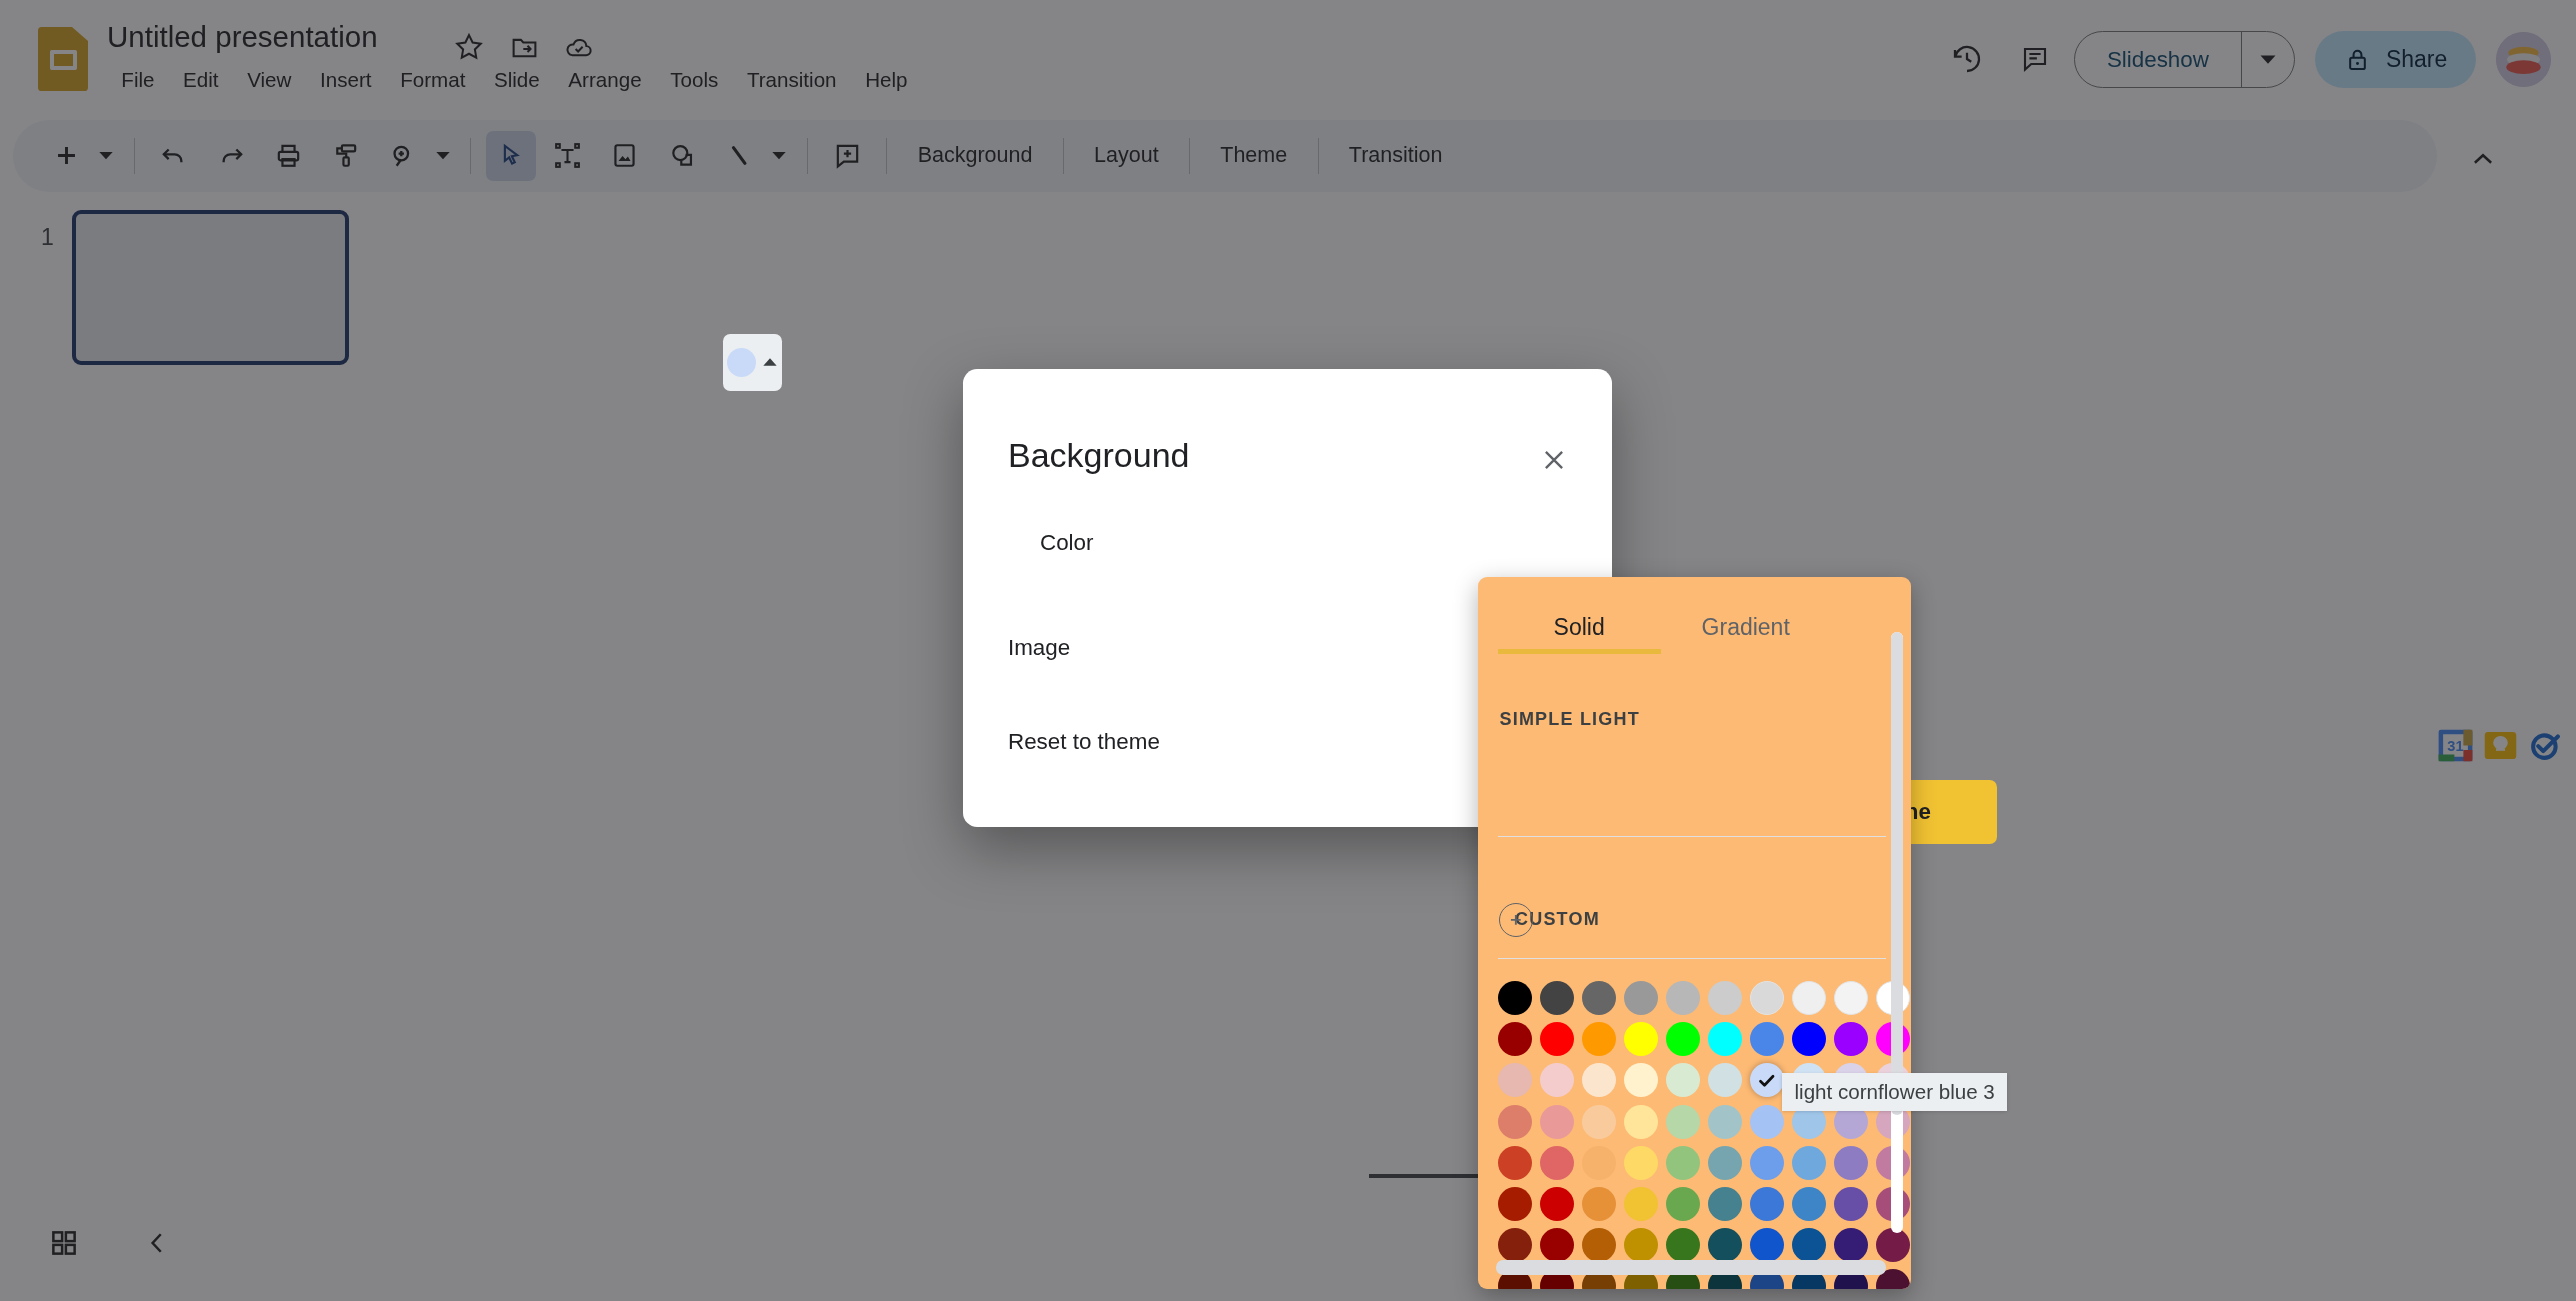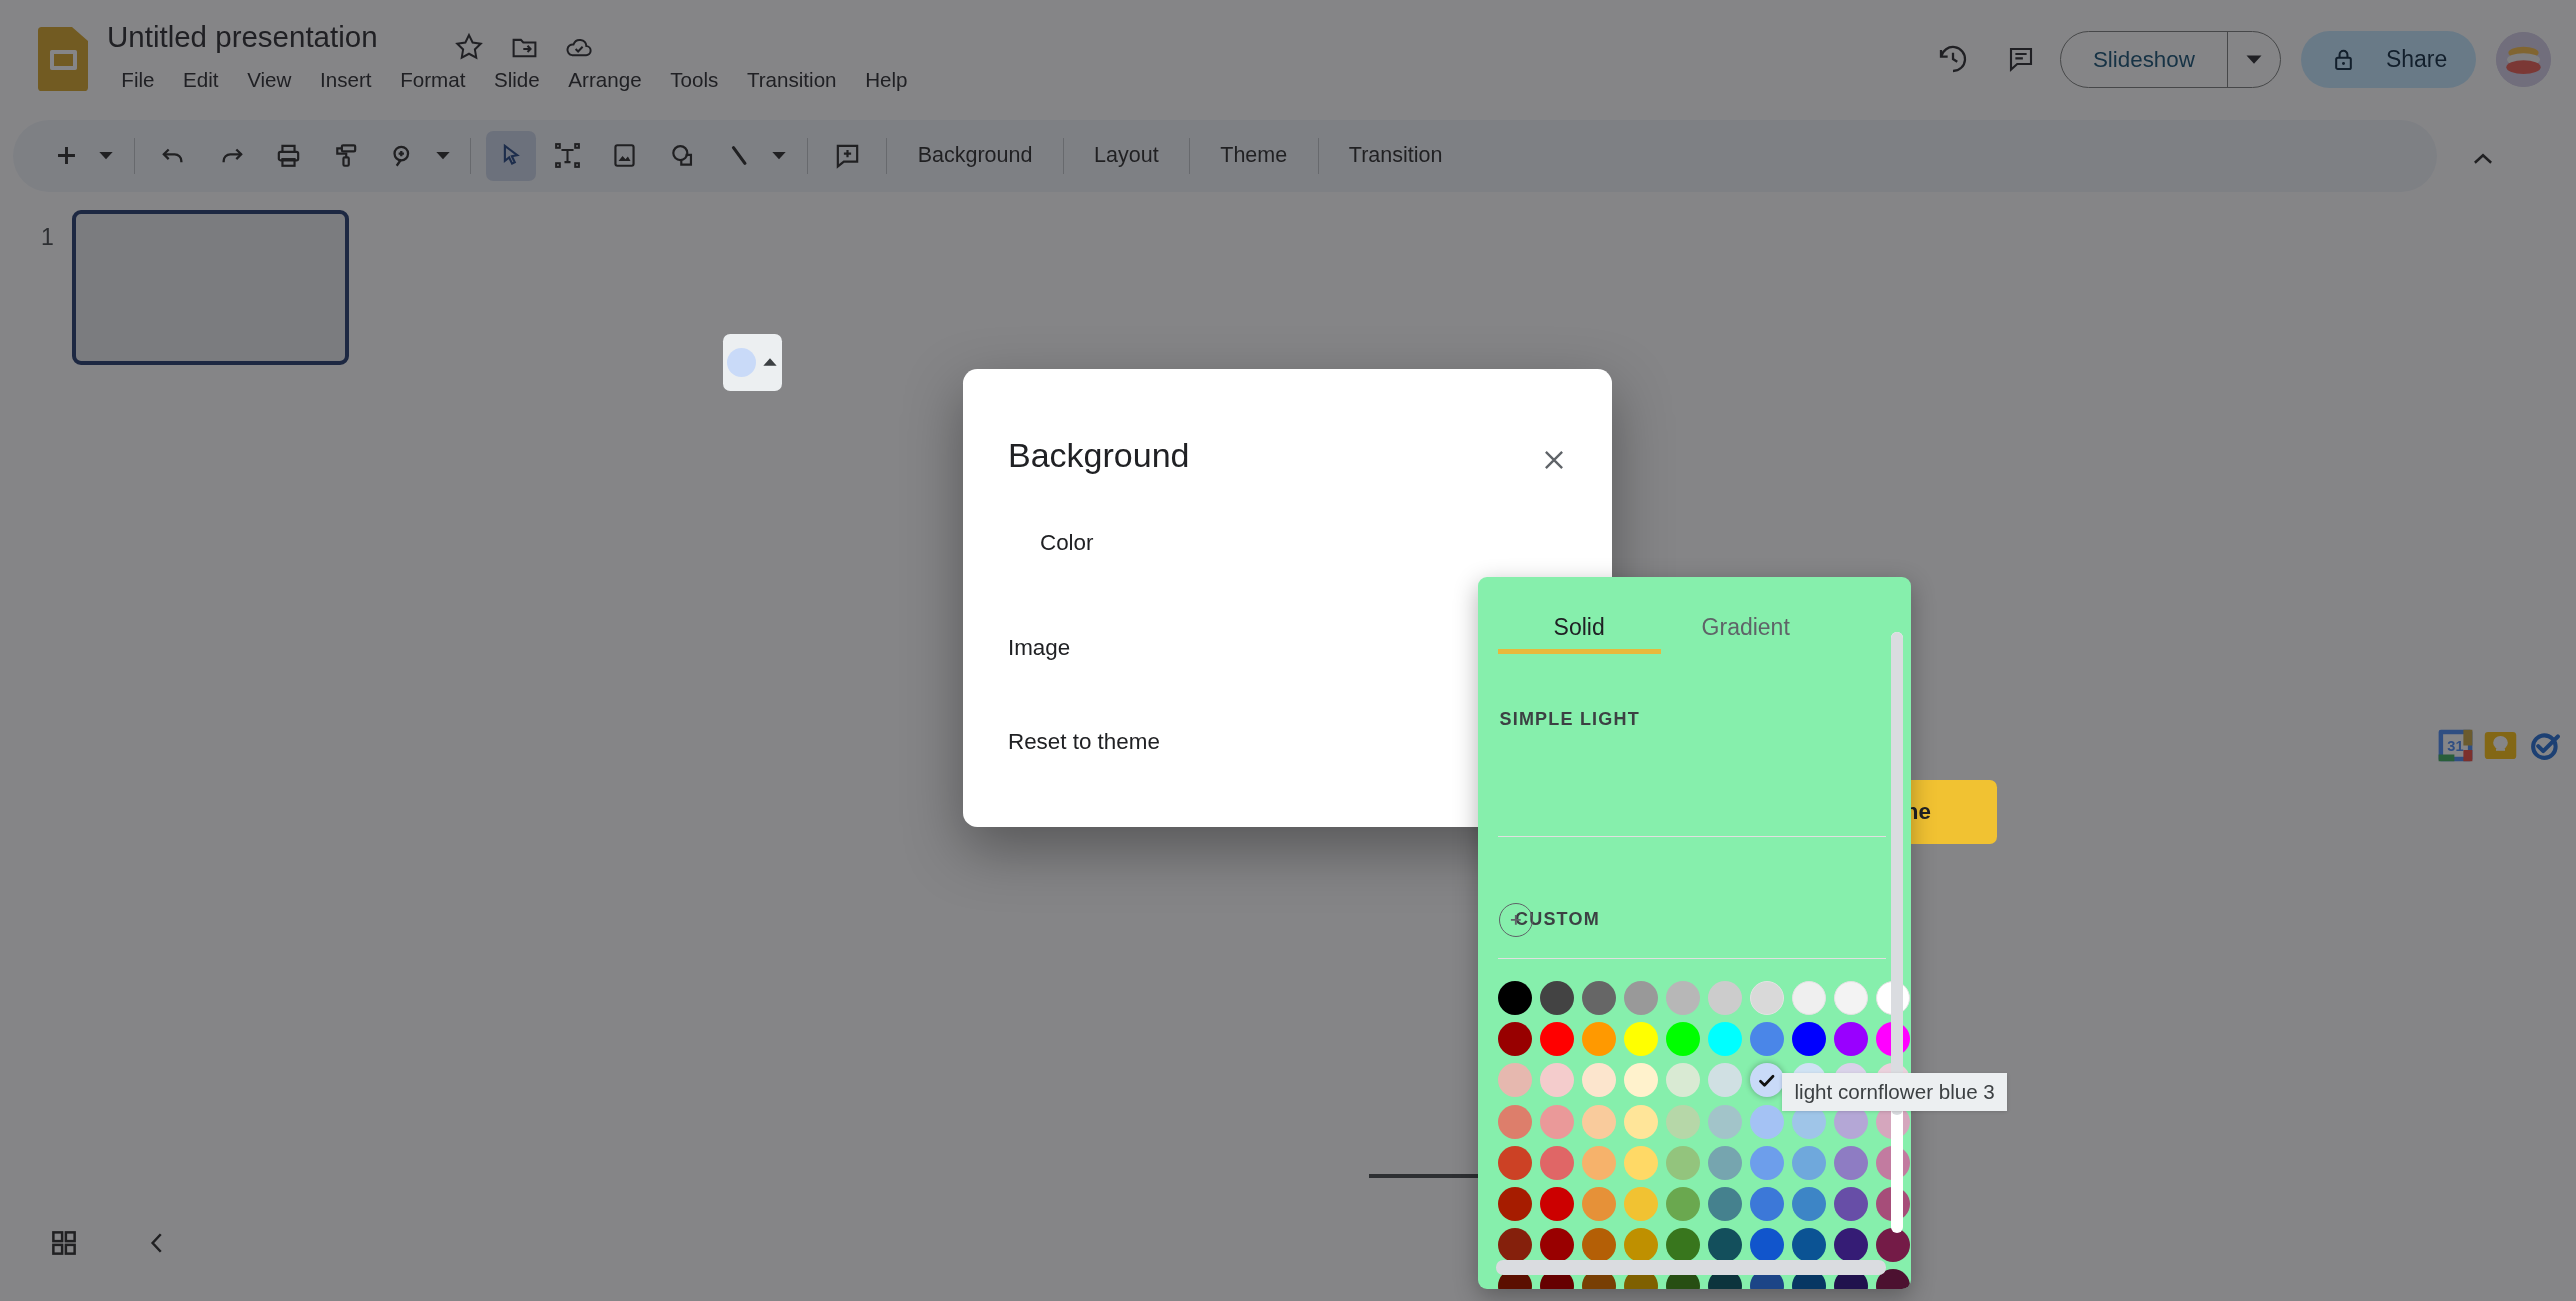--- a/index.html
+++ b/index.html
@@ -31,21 +31,21 @@
 
   .hdr-right { position: absolute; right: 0; top: 0; height: 118px; display: flex;
     align-items: center; gap: 0; padding-right: 25px; }
   .hdr-icon-btn { width: 57px; height: 57px; display: flex; align-items: center;
     justify-content: center; border-radius: 50%; margin-right: 10.7px; }
   .slideshow-btn { display: flex; align-items: center; height: 57px; border: 1.3px solid #747775;
     border-radius: 29px; margin-right: 19.7px; overflow: hidden; }
   .slideshow-label { padding: 0 32px; font-size: 22.4px; color: #0c4a6e; line-height: 57px; }
   .slideshow-div { width: 1.3px; height: 57px; background: #747775; }
   .slideshow-caret { width: 52px; height: 57px; display: flex; align-items: center; justify-content: center; }
-  .share-btn { display: flex; align-items: center; gap: 29px; height: 57px; padding: 0 29px;
+  .share-btn { display: flex; align-items: center; gap: 15px; height: 57px; padding: 0 29px;
     background: #c2e7ff; border-radius: 29px; margin-right: 19.7px; }
   .share-label { font-size: 23px; color: #001d35; }
   .avatar { width: 55px; height: 55px; border-radius: 50%; background: #d3cce6;
     display: flex; align-items: center; justify-content: center; font-size: 27px; overflow: hidden; }
 
   
   .toolbar { position: absolute; left: 0; top: 118px; width: 2576px; height: 79px; background: #fff; }
   .toolbar-pill { position: absolute; left: 12.5px; top: 1.8px; height: 72px; width: 2424px;
     background: #f0f4f9; border-radius: 36px; display: flex; align-items: center; padding-left: 25px; }
   .tb-btn { width: 50px; height: 50px; display: flex; align-items: center; justify-content: center;
@@ -102,21 +102,21 @@
     background: #eceff1; border-radius: 7.2px; display: flex; align-items: center; gap: 5.4px;
     justify-content: center; }
   .csb-circle { width: 29px; height: 29px; border-radius: 50%; }
   .dlg-footer-btn { position: absolute; top: 411px; height: 64px; border-radius: 7.2px;
     display: flex; align-items: center; justify-content: center; font-size: 22.4px; font-weight: bold; }
   .btn-addtheme { left: 569px; width: 256px; border: 1.3px solid #dadce0; background: #fff; color: #202124; }
   .btn-done { left: 846px; width: 188px; background: #f1c232; color: #202124; border: none; }
 
   
   .picker { position: absolute; left: 1478px; top: 577px; width: 433px; height: 712px;
-    background: #86efac; border-radius: 9px; box-shadow: 0 7.2px 25px rgba(0,0,0,.30); overflow: hidden; }
+    background: #fdba74; border-radius: 9px; box-shadow: 0 7.2px 25px rgba(0,0,0,.30); overflow: hidden; }
   .pk-tabs { position: absolute; left: 0; top: 32px; width: 100%; display: flex; padding-left: 19.7px; }
   .pk-tab { font-size: 23px; color: #5f6368; padding: 5.4px 0 14.3px; text-align: center; }
   .pk-tab.t1 { width: 163px; color: #202124; }
   .pk-tab.t2 { width: 170px; }
   .pk-tab-underline { position: absolute; left: 19.7px; top: 72px; width: 163px; height: 4.5px; background: #e8b93c; }
   .pk-section { position: absolute; font-size: 18px; font-weight: bold; letter-spacing: 1.2px; color: #3c4043; }
   .sec-simple { left: 21.5px; top: 132px; }
   .sec-custom { left: 37px; top: 292px; margin-top: 40px; }
   .custom-plus { position: absolute; left: 20.6px; top: 326px; width: 34px; height: 34px;
     border-radius: 50%; border: 1.8px solid #5f6368; display: flex; align-items: center; justify-content: center; }

